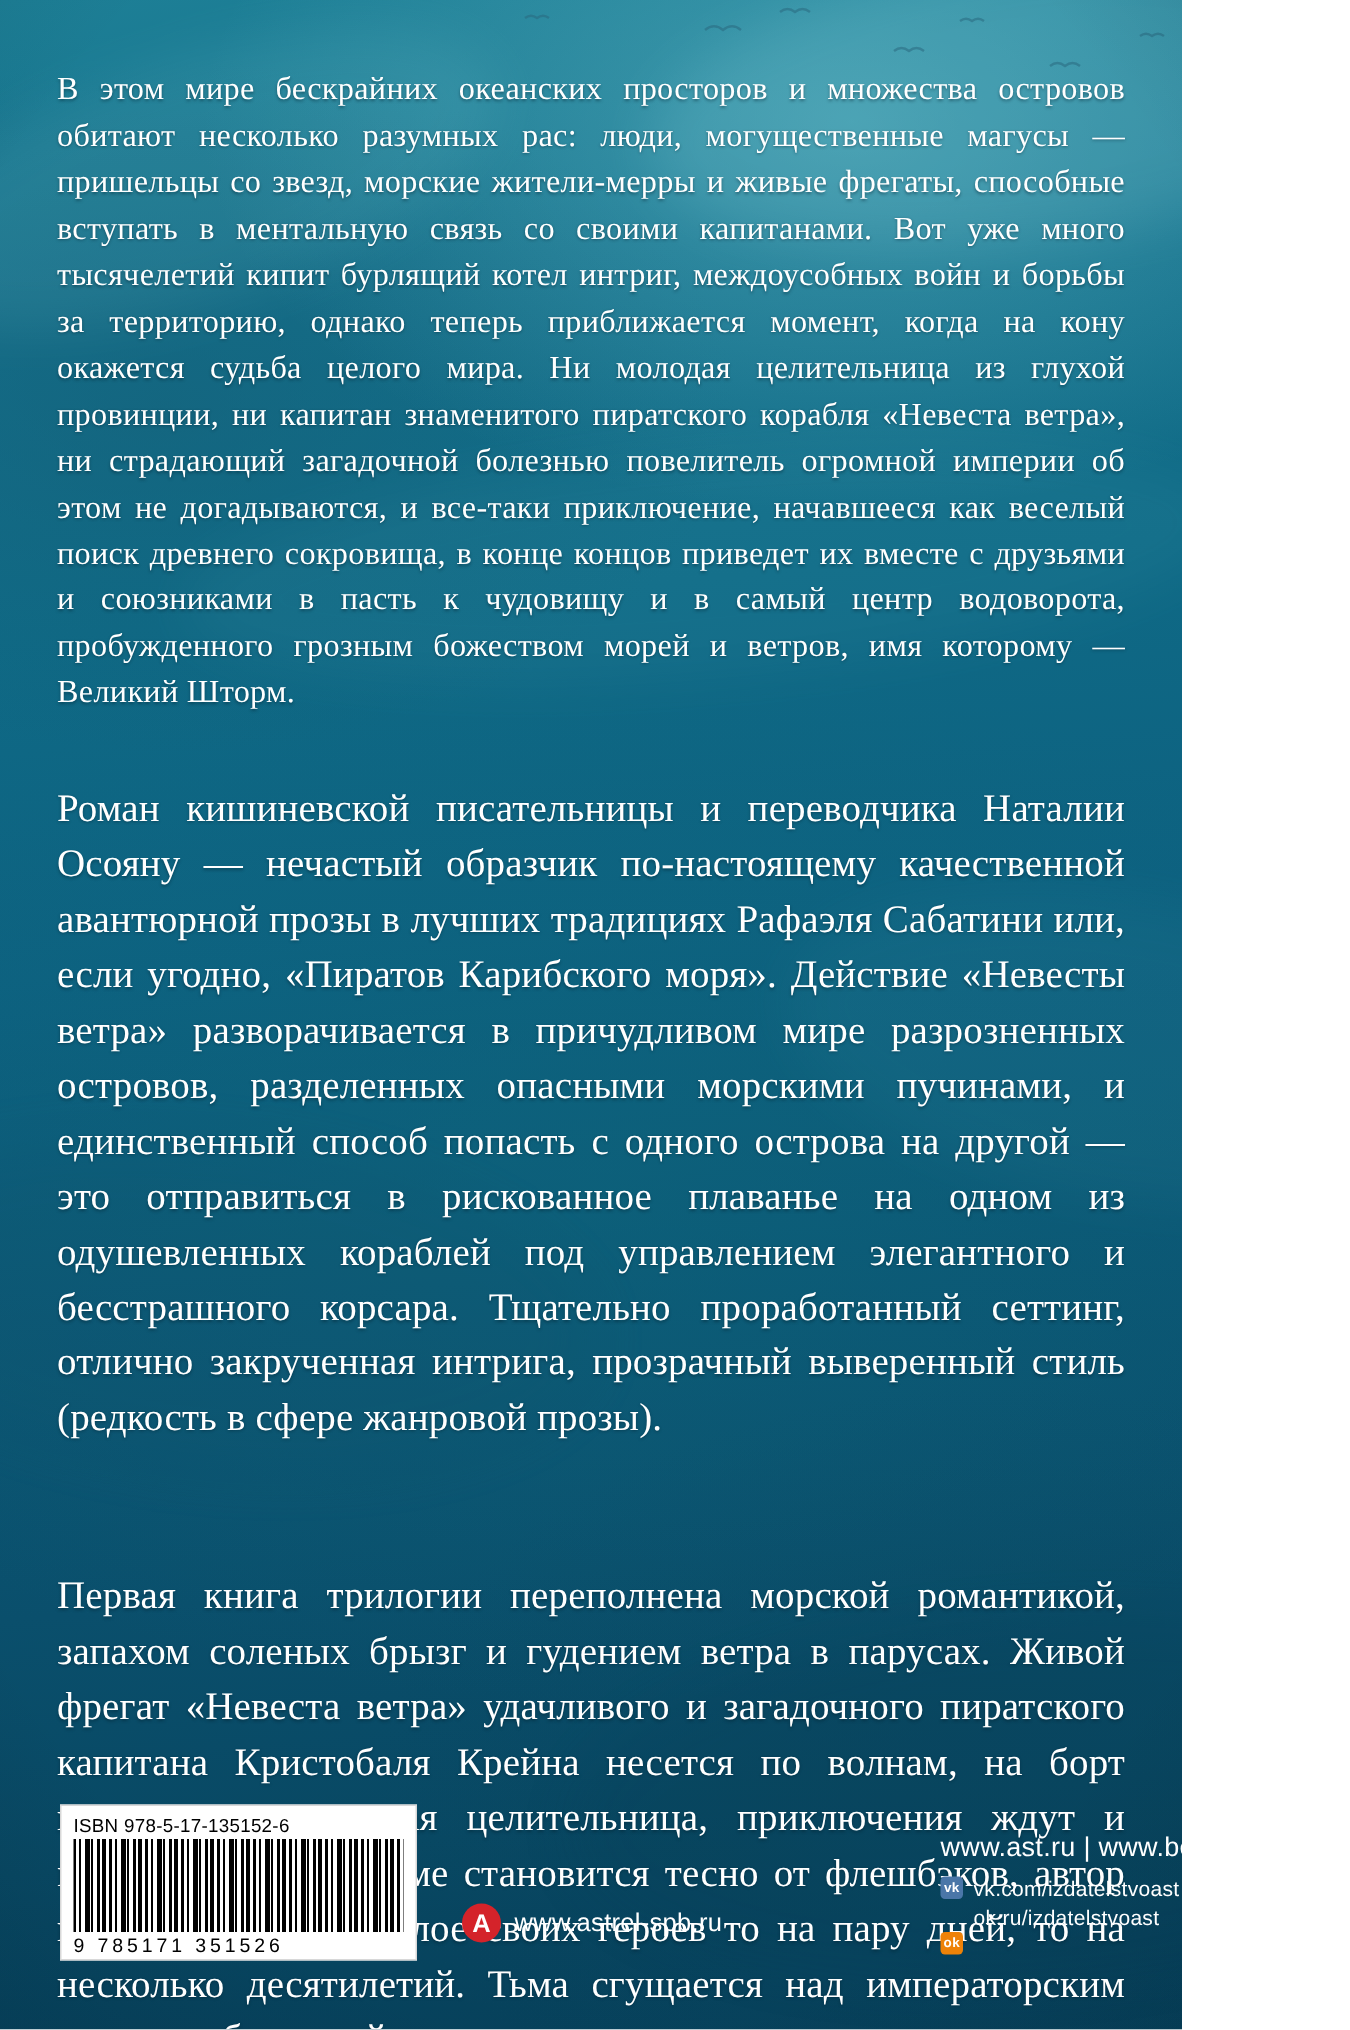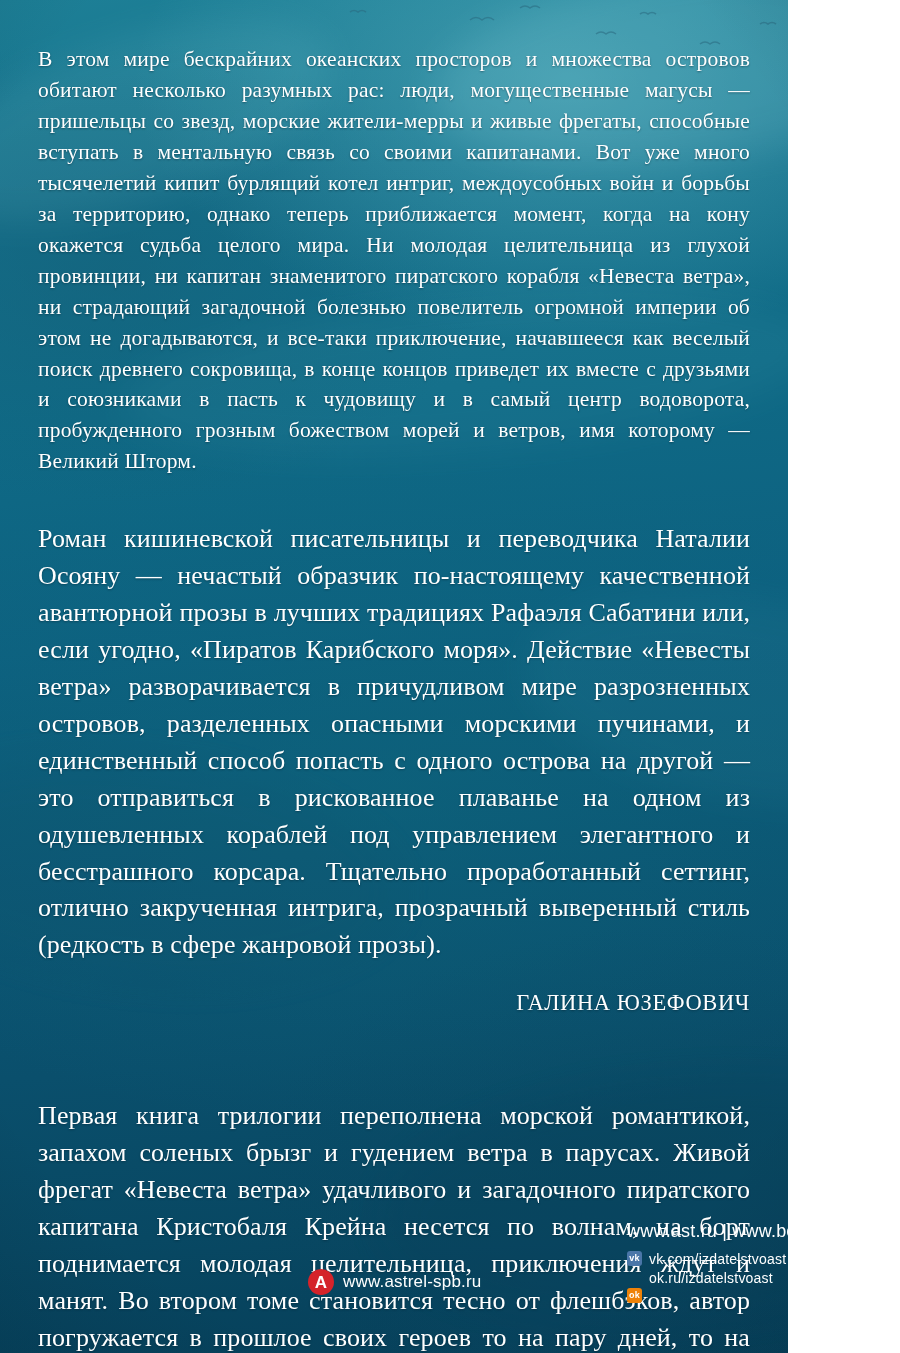--- a/index.html
+++ b/index.html
@@ -215,28 +215,32 @@
     </g>
   </svg>
 
   <div class="vignette"></div>
 
   <div class="content">
 
     <p class="blurb">В этом мире бескрайних океанских просторов и множества островов обитают несколько разумных рас: люди, могущественные магусы — пришельцы со звезд, морские жители-мерры и живые фрегаты, способные вступать в ментальную связь со своими капитанами. Вот уже много тысячелетий кипит бурлящий котел интриг, междоусобных войн и борьбы за территорию, однако теперь приближается момент, когда на кону окажется судьба целого мира. Ни молодая целительница из глухой провинции, ни капитан знаменитого пиратского корабля «Невеста ветра», ни страдающий загадочной болезнью повелитель огромной империи об этом не догадываются, и все-таки приключение, начавшееся как веселый поиск древнего сокровища, в конце концов приведет их вместе с друзьями и союзниками в пасть к чудовищу и в самый центр водоворота, пробужденного грозным божеством морей и ветров, имя которому — Великий Шторм.</p>
 
     <p class="review">Роман кишиневской писательницы и переводчика Наталии Осояну — нечастый образчик по-настоящему качественной авантюрной прозы в лучших традициях Рафаэля Сабатини или, если угодно, «Пиратов Карибского моря». Действие «Невесты ветра» разворачивается в причудливом мире разрозненных островов, разделенных опасными морскими пучинами, и единственный способ попасть с одного острова на другой — это отправиться в рискованное плаванье на одном из одушевленных кораблей под управлением элегантного и бесстрашного корсара. Тщательно проработанный сеттинг, отлично закрученная интрига, прозрачный выверенный стиль (редкость в сфере жанровой прозы).</p>
-    <div class="reviewer">ГАЛИНА ЮЗЕФОВИЧ</div>
 
     <p class="review second">Первая книга трилогии переполнена морской романтикой, запахом соленых брызг и гудением ветра в парусах. Живой фрегат «Невеста ветра» удачливого и загадочного пиратского капитана Кристобаля Крейна несется по волнам, на борт поднимается молодая целительница, приключения ждут и манят. Во втором томе становится тесно от флешбэков, автор погружается в прошлое своих героев то на пару дней, то на несколько десятилетий. Тьма сгущается над императорским дворцом, безумный правитель готовит окончательное решение проблемы магусов, не проявивших должной лояльности. В заключительной части клубится вихрь мыслеобразов, беззвучные диалоги с разумными кораблями растягиваются на десятки страниц. Надвигается буря, вскрываются постыдные тайны тысячелетней давности, рушатся древние запреты, а романтическая история подходит к закономерной развязке.</p>
 
   </div>
 
   <div class="footer">
 
+    <div class="barcode-box">
+      <div class="isbn-text">ISBN 978-5-17-135152-6</div>
+      <div class="bars"></div>
+      <div class="barcode-digits">9 785171 351526</div>
+    </div>
 
     <div class="astrel">
       <div class="astrel-logo">A</div>
       <div class="astrel-url">www.astrel-spb.ru</div>
     </div>
 
     <div class="links">
       <div class="top-line">www.ast.ru | www.book24.ru</div>
       <div class="social-row">
         <span class="sicon">vk</span>

